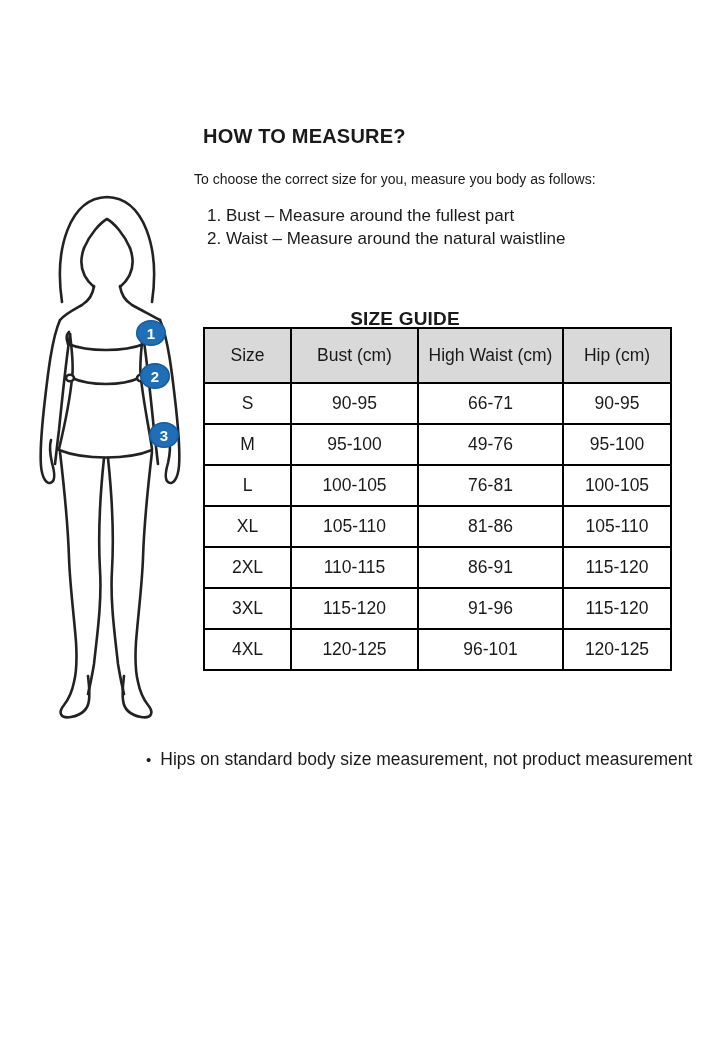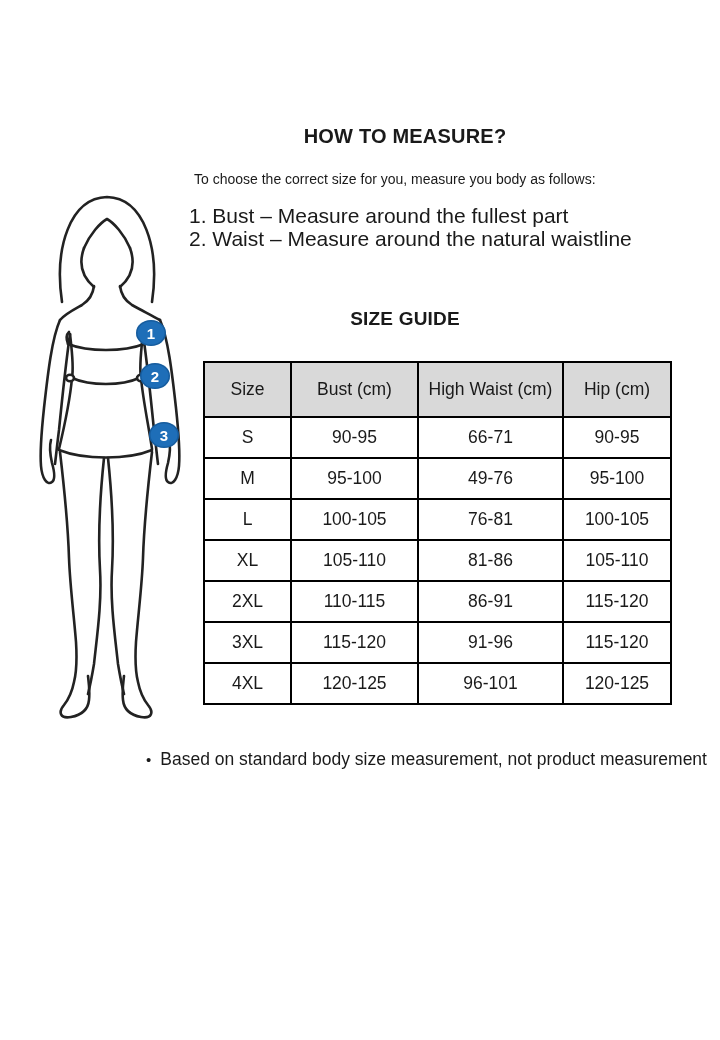--- a/index.html
+++ b/index.html
@@ -12,52 +12,51 @@
     position: relative;
     width: 720px;
     height: 1040px;
     background: #ffffff;
     overflow: hidden;
   }
 
   .title {
     position: absolute;
     left: 203px; top: 125px; width: 404px;
-    text-align: center;
     font-size: 20px; font-weight: bold;
     letter-spacing: 0.2px;
   }
 
   .intro {
     position: absolute;
     left: 194px; top: 171px;
     font-size: 14px;
     white-space: nowrap;
   }
 
   .instructions {
     position: absolute;
-    left: 189px; top: 204px;
-    font-size: 21px;
+    left: 207px; top: 204px;
+    font-size: 17px;
     line-height: 23px;
     white-space: nowrap;
   }
 
   .size-guide-heading {
     position: absolute;
     left: 203px; top: 296px; width: 404px;
     text-align: center;
     font-size: 19px; font-weight: bold;
     letter-spacing: 0.2px;
     margin-top: 12px;
   }
 
   table.size-table {
     position: absolute;
-    left: 203px; top: 361px;
+    left: 203px; top: 327px;
     border-collapse: collapse;
     table-layout: fixed;
     width: 467px;
     font-size: 17.5px;
   }
   .size-table th, .size-table td {
     border: 2px solid #000000;
     text-align: center;
     vertical-align: middle;
     font-weight: normal;
@@ -212,16 +211,16 @@
           <td>4XL</td>
           <td>120-125</td>
           <td>96-101</td>
           <td>120-125</td>
         </tr>
       </tbody>
   </table>
 
   <div class="footnote">
     <span class="bullet">•</span>
-    <span>Based on standard body size measurement, not product measurement</span>
+    <span>Hips on standard body size measurement, not product measurement</span>
   </div>
 
 </div>
 
 </body></html>

